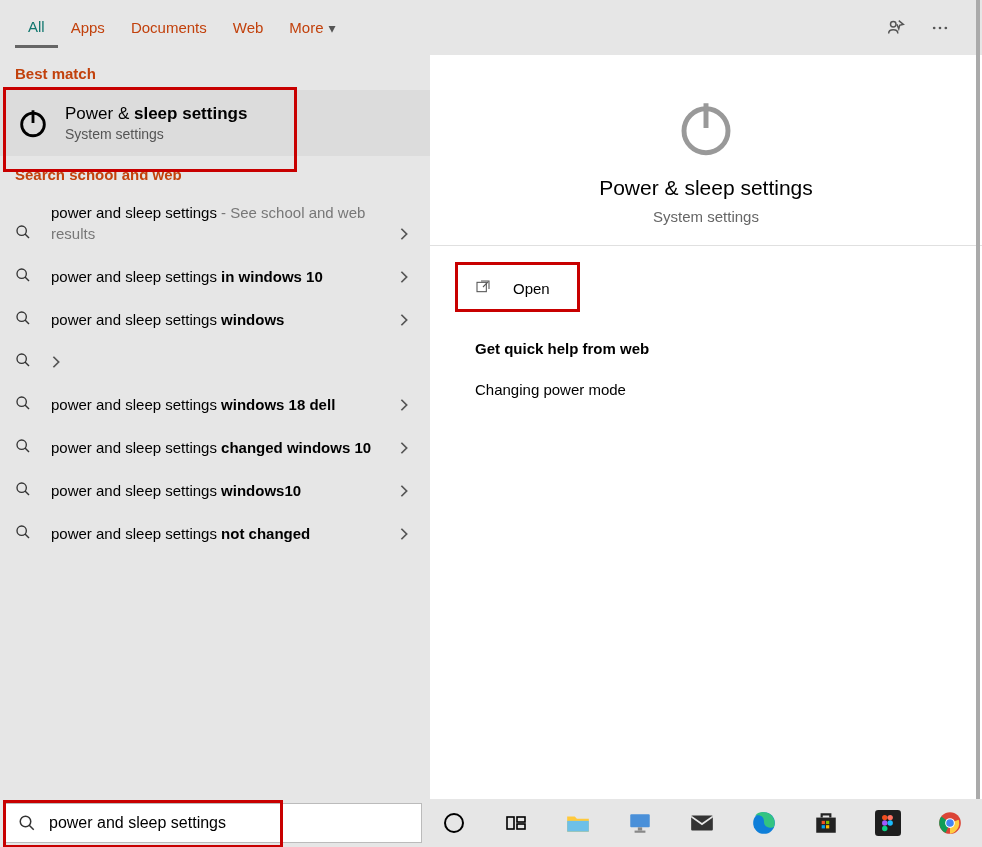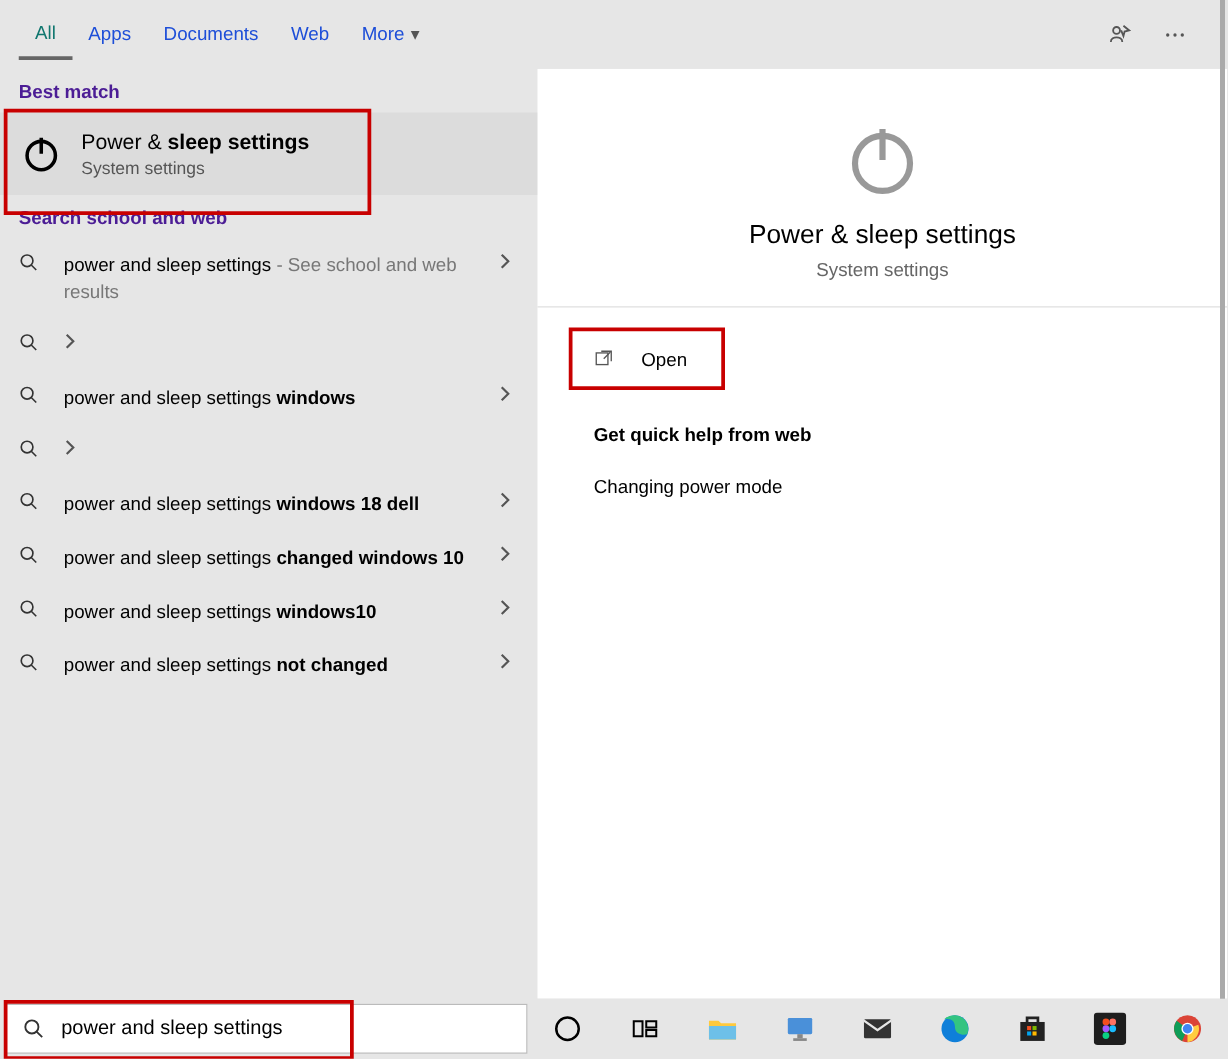--- a/index.html
+++ b/index.html
@@ -2,45 +2,45 @@
 <html><head>
   <meta charset="utf-8">
   <style>
     * { margin: 0; padding: 0; box-sizing: border-box; font-family: 'Segoe UI', -apple-system, sans-serif; }
     body { width: 982px; height: 847px; background: #e6e6e6; overflow: hidden; position: relative; }
     
     .container { display: flex; flex-direction: column; height: 100%; }
     
     
     .tabs { display: flex; align-items: center; height: 55px; padding: 0 15px; background: #e6e6e6; }
-    .tab { padding: 10px 13px; font-size: 15px; color: #1d4ed8; cursor: pointer; }
+    .tab { padding: 10px 13px; font-size: 15px; color: #c2410c; cursor: pointer; }
     .tab.active { color: #0f766e; border-bottom: 3px solid #666; }
     .tab-more { display: flex; align-items: flex-start; gap: 5px; }
     .tabs-right { margin-left: auto; display: flex; gap: 20px; align-items: center; padding-right: 15px; }
     .feedback-icon, .more-icon { width: 24px; height: 24px; display: flex; align-items: center; justify-content: center; }
     
     
     .main { display: flex; flex: 1; overflow: hidden; }
     
     
     .left-panel { width: 430px; background: #e6e6e6; display: flex; flex-direction: column; overflow-y: auto; }
     
-    .section-header { padding: 10px 15px 8px; font-size: 15px; color: #4c1d95; font-weight: 600; }
+    .section-header { padding: 10px 15px 8px; font-size: 15px; color: #c2410c; font-weight: 600; }
     
     
     .best-match-item { display: flex; align-items: center; padding: 14px 15px; background: #dcdcdc; cursor: pointer; position: relative; }
     .best-match-icon { width: 36px; height: 36px; margin-right: 14px; display: flex; align-items: center; justify-content: center; }
     .best-match-text { flex: 1; }
     .best-match-title { font-size: 17px; font-weight: 400; color: #000; }
     .best-match-sub { font-size: 14px; color: #555; margin-top: 2px; }
     .highlight-box-1 { border: 3px solid #c80000; position: absolute; left: 3px; top: -3px; width: 294px; height: 85px; pointer-events: none; }
     
     
     .results { flex: 1; }
-    .result-item { display: flex; align-items: flex-start; padding: 11px 15px; cursor: pointer; }
+    .result-item { display: flex; align-items: flex-end; padding: 11px 15px; cursor: pointer; }
     .result-icon { width: 20px; height: 20px; margin-right: 16px; flex-shrink: 0; }
     .result-text { flex: 1; font-size: 15px; color: #000; line-height: 1.4; padding-right: 10px; }
     .result-text .sub { color: #777; }
     .result-chevron { color: #555; font-size: 14px; padding-right: 6px; }
     
     
     .right-panel { flex: 1; background: #fff; display: flex; flex-direction: column; padding: 0; }
     .right-header { text-align: center; padding: 40px 20px 20px; border-bottom: 1px solid #e0e0e0; }
     .right-icon { margin: 0 auto 15px; width: 66px; height: 66px; }
     .right-title { font-size: 21px; font-weight: 400; color: #000; margin-bottom: 8px; }
@@ -138,20 +138,21 @@
               </svg>
     </div>
           </div>
           <div class="result-item">
     <div class="result-icon">
       <svg width="16" height="16" viewBox="0 0 24 24" fill="none" stroke="#333" stroke-width="2">
                 <circle cx="10" cy="10" r="7"></circle>
                 <line x1="15" y1="15" x2="21" y2="21"></line>
               </svg>
     </div>
+    <div class="result-text">power and sleep settings <b>in windows 10</b><span class="sub"></span></div>
     <div class="result-chevron">
       <svg width="10" height="14" viewBox="0 0 10 16" fill="none" stroke="#555" stroke-width="2">
                 <path d="M2 2l6 6-6 6"></path>
               </svg>
     </div>
           </div>
           <div class="result-item">
     <div class="result-icon">
       <svg width="16" height="16" viewBox="0 0 24 24" fill="none" stroke="#333" stroke-width="2">
                 <circle cx="10" cy="10" r="7"></circle>

